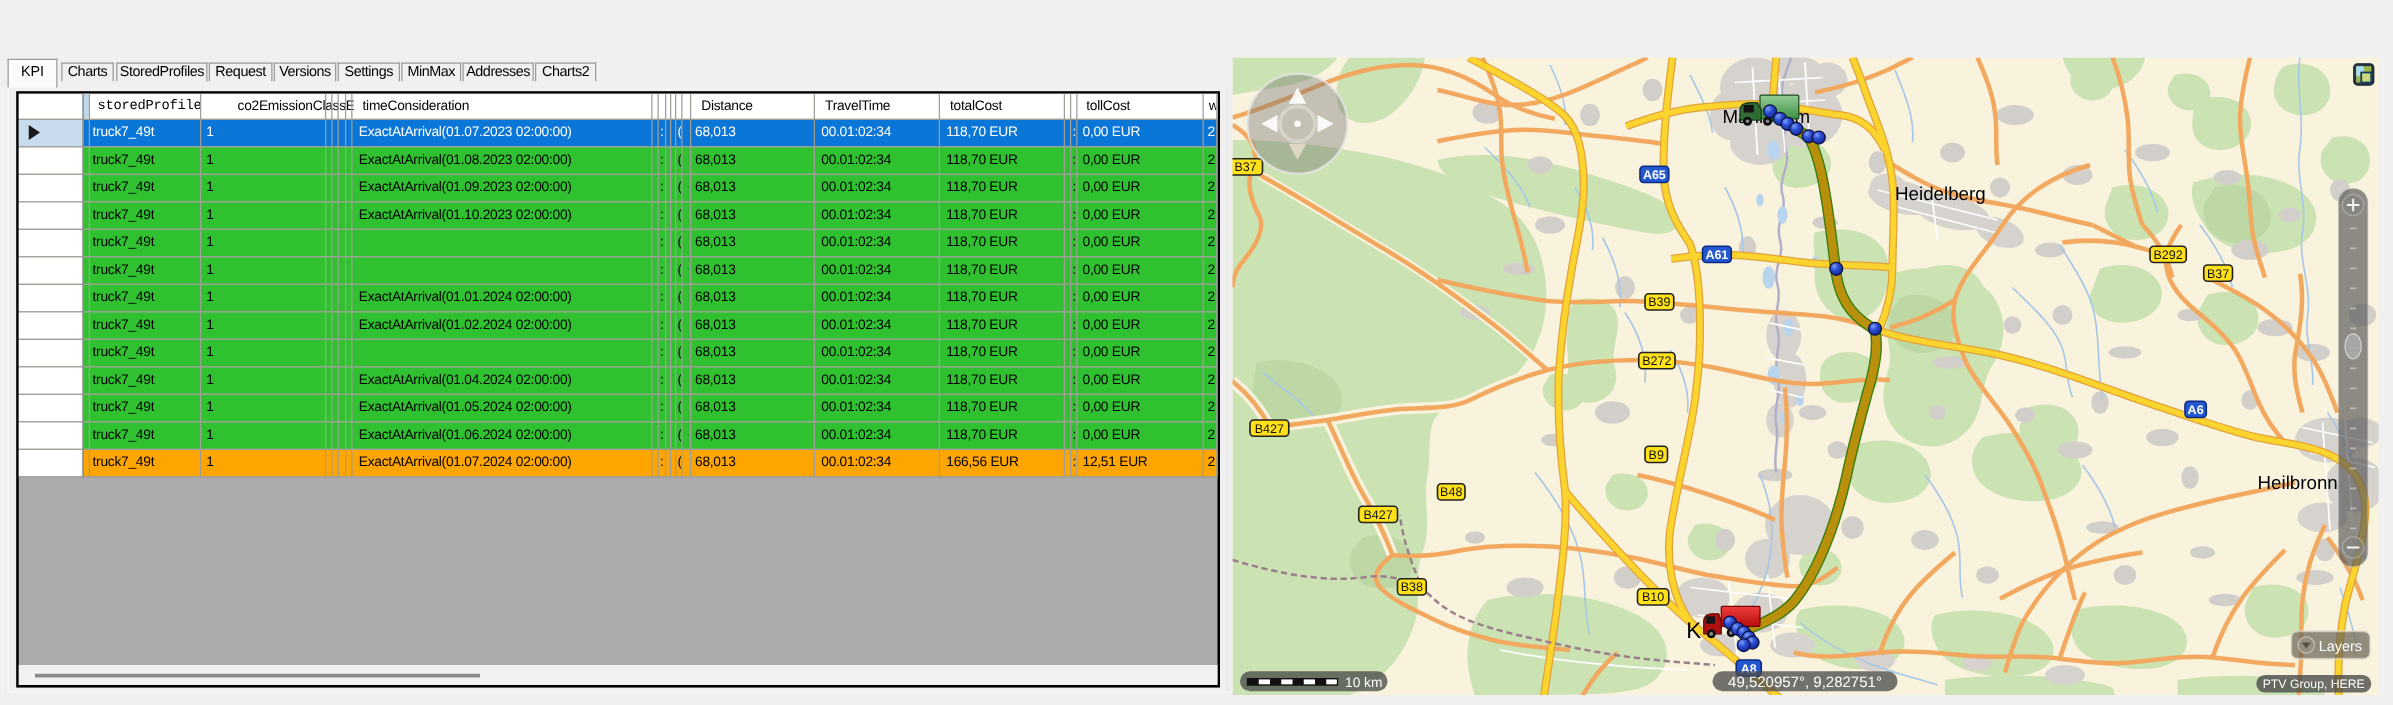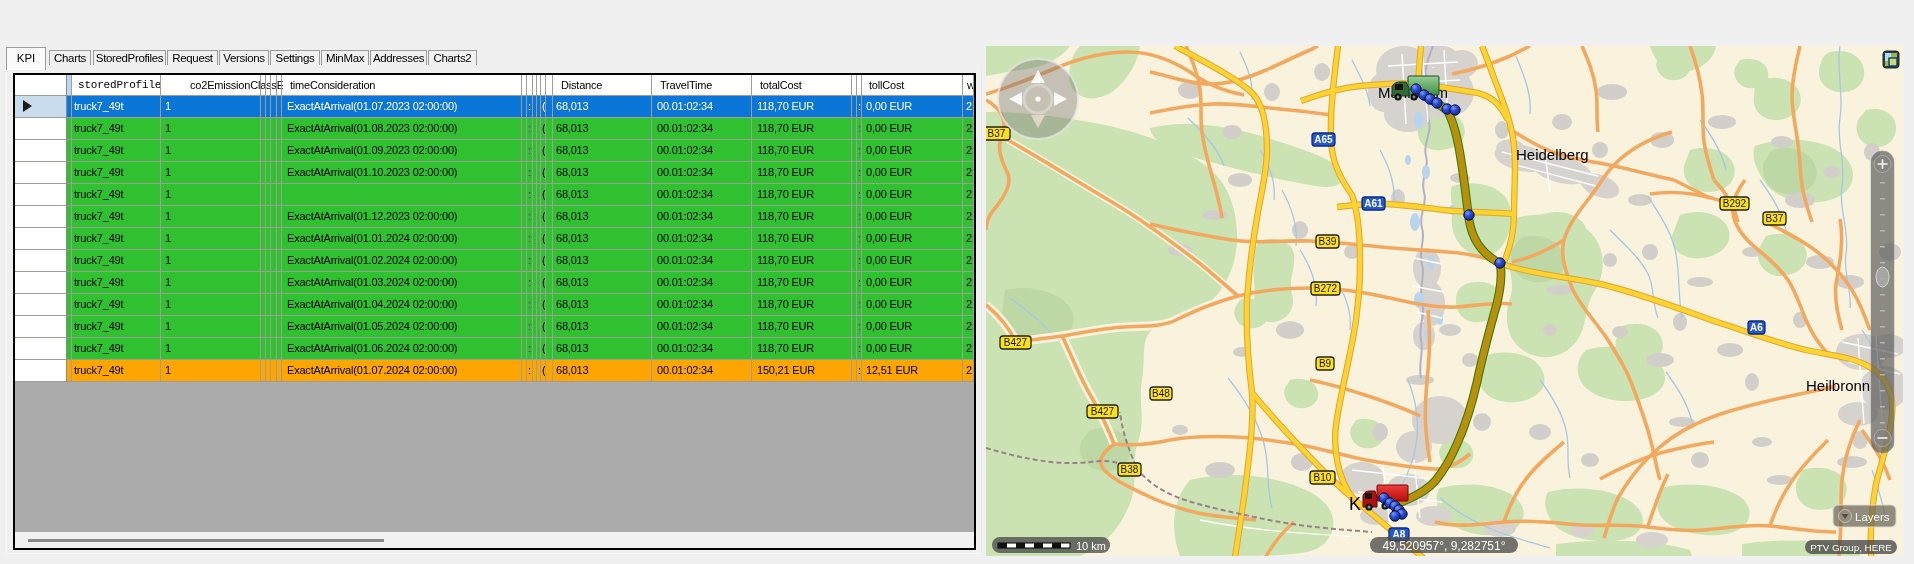--- a/index.html
+++ b/index.html
@@ -97,21 +97,20 @@
 <div class="cell" style="left:851px;top:109px;width:96px;height:21px;color:#000000;">0,00 EUR</div>
 <div class="cell" style="left:951px;top:109px;width:7px;height:21px;color:#000000;">21</div>
 <div class="cell" style="left:513px;top:109px;width:4px;height:21px;color:#000000;">:</div>
 <div class="cell" style="left:527px;top:109px;width:3px;height:21px;color:#000000;">(</div>
 <div class="cell" style="left:843px;top:109px;width:3px;height:21px;color:#000000;">:</div>
 <div class="hline" style="left:0;top:130px;width:959px;"></div>
 <div class="abs" style="left:0;top:131px;width:51px;height:21px;background:#fff;"></div>
 <div class="abs" style="left:52px;top:131px;width:907px;height:21px;background:#2fc12f;"></div>
 <div class="cell" style="left:59px;top:131px;width:86px;height:21px;color:#000000;">truck7_49t</div>
 <div class="cell" style="left:150px;top:131px;width:95px;height:21px;color:#000000;">1</div>
-<div class="cell" style="left:272px;top:131px;width:234px;height:21px;color:#000000;">ExactAtArrival(01.12.2023 02:00:00)</div>
 <div class="cell" style="left:541px;top:131px;width:95px;height:21px;color:#000000;">68,013</div>
 <div class="cell" style="left:642px;top:131px;width:94px;height:21px;color:#000000;">00.01:02:34</div>
 <div class="cell" style="left:742px;top:131px;width:94px;height:21px;color:#000000;">118,70 EUR</div>
 <div class="cell" style="left:851px;top:131px;width:96px;height:21px;color:#000000;">0,00 EUR</div>
 <div class="cell" style="left:951px;top:131px;width:7px;height:21px;color:#000000;">21</div>
 <div class="cell" style="left:513px;top:131px;width:4px;height:21px;color:#000000;">:</div>
 <div class="cell" style="left:527px;top:131px;width:3px;height:21px;color:#000000;">(</div>
 <div class="cell" style="left:843px;top:131px;width:3px;height:21px;color:#000000;">:</div>
 <div class="hline" style="left:0;top:152px;width:959px;"></div>
 <div class="abs" style="left:0;top:153px;width:51px;height:21px;background:#fff;"></div>
@@ -139,21 +138,20 @@
 <div class="cell" style="left:851px;top:175px;width:96px;height:21px;color:#000000;">0,00 EUR</div>
 <div class="cell" style="left:951px;top:175px;width:7px;height:21px;color:#000000;">21</div>
 <div class="cell" style="left:513px;top:175px;width:4px;height:21px;color:#000000;">:</div>
 <div class="cell" style="left:527px;top:175px;width:3px;height:21px;color:#000000;">(</div>
 <div class="cell" style="left:843px;top:175px;width:3px;height:21px;color:#000000;">:</div>
 <div class="hline" style="left:0;top:196px;width:959px;"></div>
 <div class="abs" style="left:0;top:197px;width:51px;height:21px;background:#fff;"></div>
 <div class="abs" style="left:52px;top:197px;width:907px;height:21px;background:#2fc12f;"></div>
 <div class="cell" style="left:59px;top:197px;width:86px;height:21px;color:#000000;">truck7_49t</div>
 <div class="cell" style="left:150px;top:197px;width:95px;height:21px;color:#000000;">1</div>
-<div class="cell" style="left:272px;top:197px;width:234px;height:21px;color:#000000;">ExactAtArrival(01.03.2024 02:00:00)</div>
 <div class="cell" style="left:541px;top:197px;width:95px;height:21px;color:#000000;">68,013</div>
 <div class="cell" style="left:642px;top:197px;width:94px;height:21px;color:#000000;">00.01:02:34</div>
 <div class="cell" style="left:742px;top:197px;width:94px;height:21px;color:#000000;">118,70 EUR</div>
 <div class="cell" style="left:851px;top:197px;width:96px;height:21px;color:#000000;">0,00 EUR</div>
 <div class="cell" style="left:951px;top:197px;width:7px;height:21px;color:#000000;">21</div>
 <div class="cell" style="left:513px;top:197px;width:4px;height:21px;color:#000000;">:</div>
 <div class="cell" style="left:527px;top:197px;width:3px;height:21px;color:#000000;">(</div>
 <div class="cell" style="left:843px;top:197px;width:3px;height:21px;color:#000000;">:</div>
 <div class="hline" style="left:0;top:218px;width:959px;"></div>
 <div class="abs" style="left:0;top:219px;width:51px;height:21px;background:#fff;"></div>
@@ -198,21 +196,21 @@
 <div class="cell" style="left:527px;top:263px;width:3px;height:21px;color:#000000;">(</div>
 <div class="cell" style="left:843px;top:263px;width:3px;height:21px;color:#000000;">:</div>
 <div class="hline" style="left:0;top:284px;width:959px;"></div>
 <div class="abs" style="left:0;top:285px;width:51px;height:21px;background:#fff;"></div>
 <div class="abs" style="left:52px;top:285px;width:907px;height:21px;background:#ffa500;"></div>
 <div class="cell" style="left:59px;top:285px;width:86px;height:21px;color:#000000;">truck7_49t</div>
 <div class="cell" style="left:150px;top:285px;width:95px;height:21px;color:#000000;">1</div>
 <div class="cell" style="left:272px;top:285px;width:234px;height:21px;color:#000000;">ExactAtArrival(01.07.2024 02:00:00)</div>
 <div class="cell" style="left:541px;top:285px;width:95px;height:21px;color:#000000;">68,013</div>
 <div class="cell" style="left:642px;top:285px;width:94px;height:21px;color:#000000;">00.01:02:34</div>
-<div class="cell" style="left:742px;top:285px;width:94px;height:21px;color:#000000;">150,21 EUR</div>
+<div class="cell" style="left:742px;top:285px;width:94px;height:21px;color:#000000;">166,56 EUR</div>
 <div class="cell" style="left:851px;top:285px;width:96px;height:21px;color:#000000;">12,51 EUR</div>
 <div class="cell" style="left:951px;top:285px;width:7px;height:21px;color:#000000;">21</div>
 <div class="cell" style="left:513px;top:285px;width:4px;height:21px;color:#000000;">:</div>
 <div class="cell" style="left:527px;top:285px;width:3px;height:21px;color:#000000;">(</div>
 <div class="cell" style="left:843px;top:285px;width:3px;height:21px;color:#000000;">:</div>
 <div class="hline" style="left:0;top:306px;width:959px;"></div>
 <div class="vline" style="left:51px;top:0;height:307px;"></div>
 <div class="vline" style="left:56px;top:0;height:307px;"></div>
 <div class="vline" style="left:145px;top:0;height:307px;"></div>
 <div class="vline" style="left:245px;top:0;height:307px;"></div>

